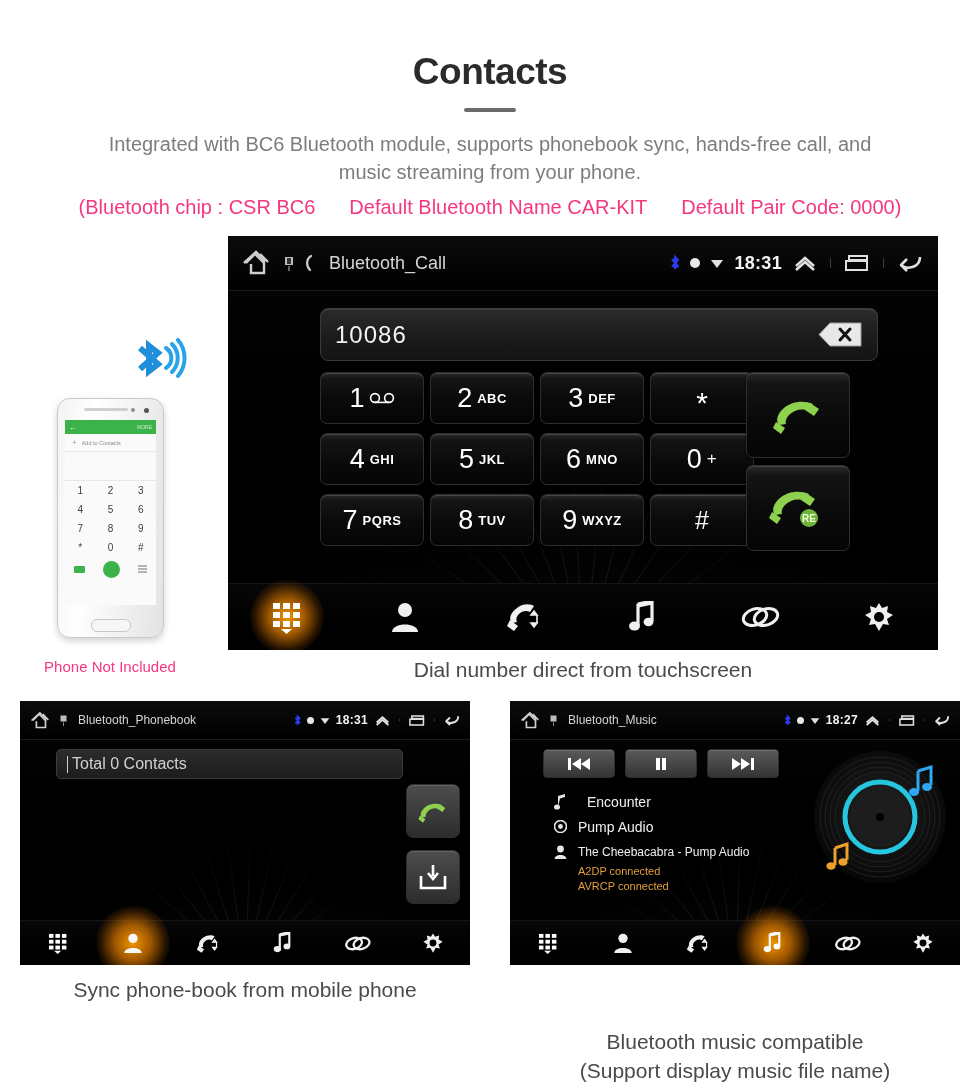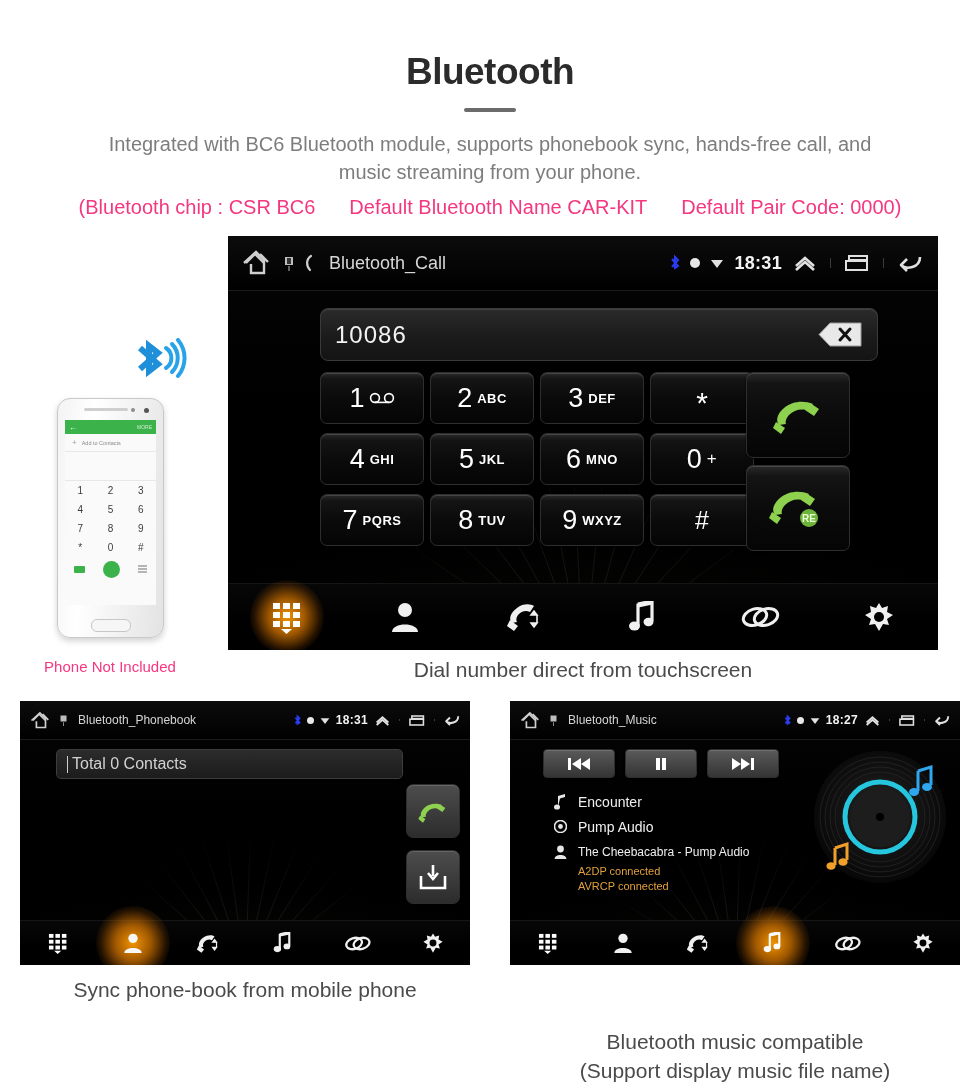--- a/index.html
+++ b/index.html
@@ -83,21 +83,21 @@
   .navbtn svg{position:relative;z-index:2;}
 
   
   .caption{text-align:center;color:#4a4a4a;font-size:21px;line-height:29px;}
   .note-pink{color:#f4377f;font-size:15px;text-align:center;font-weight:normal;}
 </style>
 </head>
 <body>
 
 <div>
-  <h1 class="page-title">Bluetooth</h1>
+  <h1 class="page-title">Contacts</h1>
   <div class="title-rule"></div>
   <div class="intro">
     <div>Integrated with BC6 Bluetooth module, supports phonebook sync, hands-free call, and</div>
     <div>music streaming from your phone.</div>
   </div>
   <div class="specs">
     <span>(Bluetooth chip : CSR BC6</span>
     <span>Default Bluetooth Name CAR-KIT</span>
     <span>Default Pair Code: 0000)</span>
   </div>
@@ -587,21 +587,21 @@
     <div class="key" style="width:70px;height:27px;background:linear-gradient(#5a5a5a,#343434);border-radius:4px;">
       <svg width="24" height="14" viewBox="0 0 24 14">
         <path d="M1 1 L1 13 L10 7 Z" fill="#fff"></path>
         <path d="M10 1 L10 13 L19 7 Z" fill="#fff"></path>
         <rect x="20" y="1" width="3" height="12" fill="#fff"></rect>
       </svg>
     </div>
   </div>
 
   <div style="position:absolute;left:44px;top:88px;width:290px;">
-    <div style="display:flex;align-items:center;gap:11px;height:25px;">
+    <div style="display:flex;align-items:center;gap:20px;height:25px;">
       <svg width="13" height="16" viewBox="0 0 13 16">
         <path d="M4 13 L4 2 L11 0 L11 3 L6 4.6" fill="#e6e6e6"></path>
         <ellipse cx="3" cy="13" rx="3" ry="2.6" fill="#e6e6e6"></ellipse>
       </svg>
       <span style="color:#efefef;font-size:14px;">Encounter</span>
     </div>
     <div style="display:flex;align-items:center;gap:11px;height:25px;">
       <svg width="13" height="13" viewBox="0 0 13 13">
         <circle cx="6.5" cy="6.5" r="6" fill="none" stroke="#e6e6e6" stroke-width="1.6"></circle>
         <circle cx="6.5" cy="6.5" r="2.4" fill="#e6e6e6"></circle>

